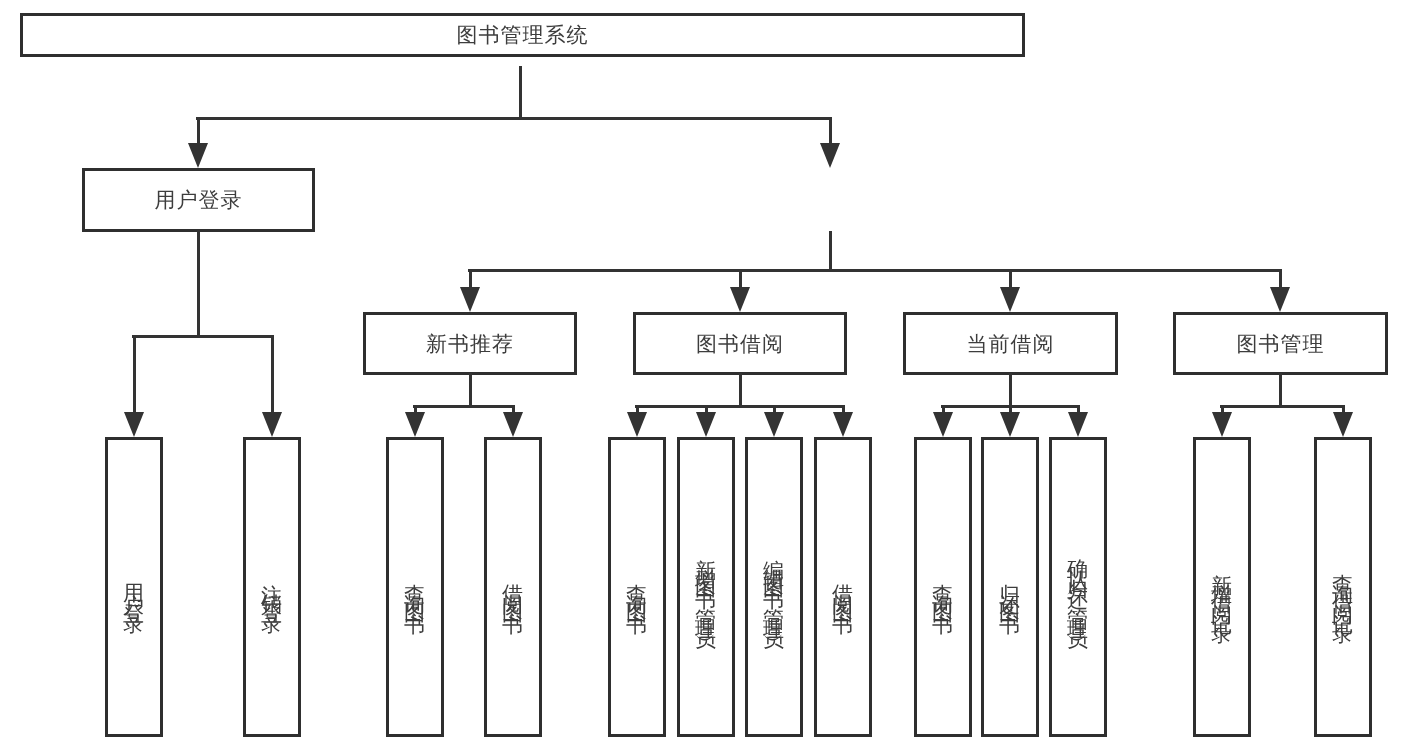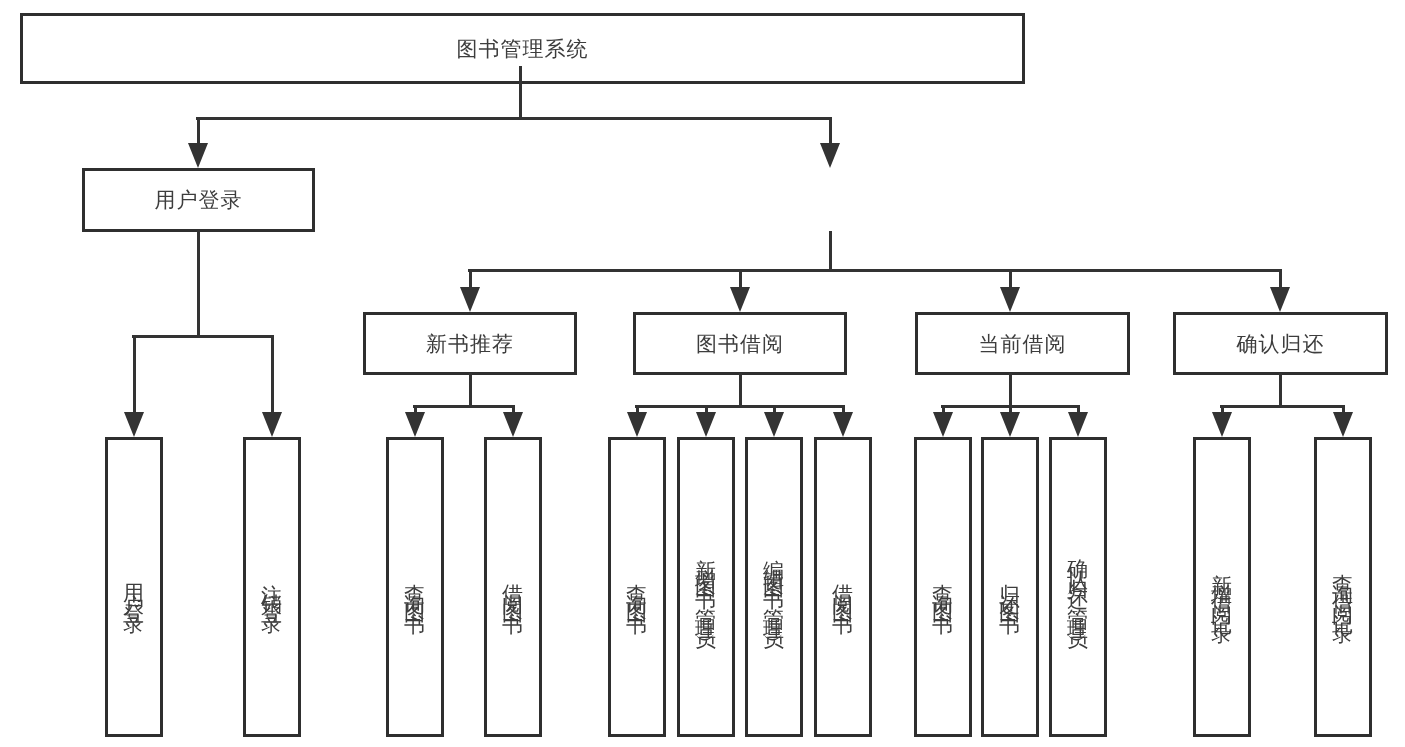--- a/index.html
+++ b/index.html
@@ -44,21 +44,21 @@
     text-shadow:1px 1px 0 #ffffff;
     z-index:10;
     letter-spacing:1px;
   }
 </style>
 </head>
 <body>
 
 <div id="canvas">
 
-  <div class="box" style="left:20px;top:13px;width:1005px;height:71px;">
+  <div class="box" style="left:20px;top:13px;width:1005px;height:44px;">
     <span>图书管理系统</span>
   </div>
 
   <div class="vline" style="left:519px;top:66px;height:54px;"></div>
   <div class="hline" style="left:196px;top:117px;width:636px;"></div>
   <div class="vline" style="left:197px;top:117px;height:30px;"></div>
   <div class="arrow" style="left:188px;top:143px;"></div>
   <div class="vline" style="left:829px;top:117px;height:30px;"></div>
   <div class="arrow" style="left:820px;top:143px;"></div>
 
@@ -83,25 +83,25 @@
   <div class="arrow" style="left:1000px;top:287px;"></div>
   <div class="vline" style="left:1279px;top:269px;height:22px;"></div>
   <div class="arrow" style="left:1270px;top:287px;"></div>
 
   <div class="box" style="left:633px;top:312px;width:214px;height:63px;">
     <span>图书借阅</span>
   </div>
   <div class="box" style="left:363px;top:312px;width:214px;height:63px;">
     <span>新书推荐</span>
   </div>
-  <div class="box" style="left:903px;top:312px;width:215px;height:63px;margin-left:12px;">
+  <div class="box" style="left:903px;top:312px;width:215px;height:63px;">
     <span>当前借阅</span>
   </div>
   <div class="box" style="left:1173px;top:312px;width:215px;height:63px;">
-    <span>确认归还</span>
+    <span>图书管理</span>
   </div>
 
   <div class="vline" style="left:469px;top:373px;height:34px;"></div>
   <div class="hline" style="left:413px;top:405px;width:102px;"></div>
   <div class="vline" style="left:414px;top:405px;height:10px;"></div>
   <div class="arrow" style="left:405px;top:412px;"></div>
   <div class="vline" style="left:512px;top:405px;height:10px;"></div>
   <div class="arrow" style="left:503px;top:412px;"></div>
 
   <div class="vline" style="left:739px;top:373px;height:34px;"></div>

